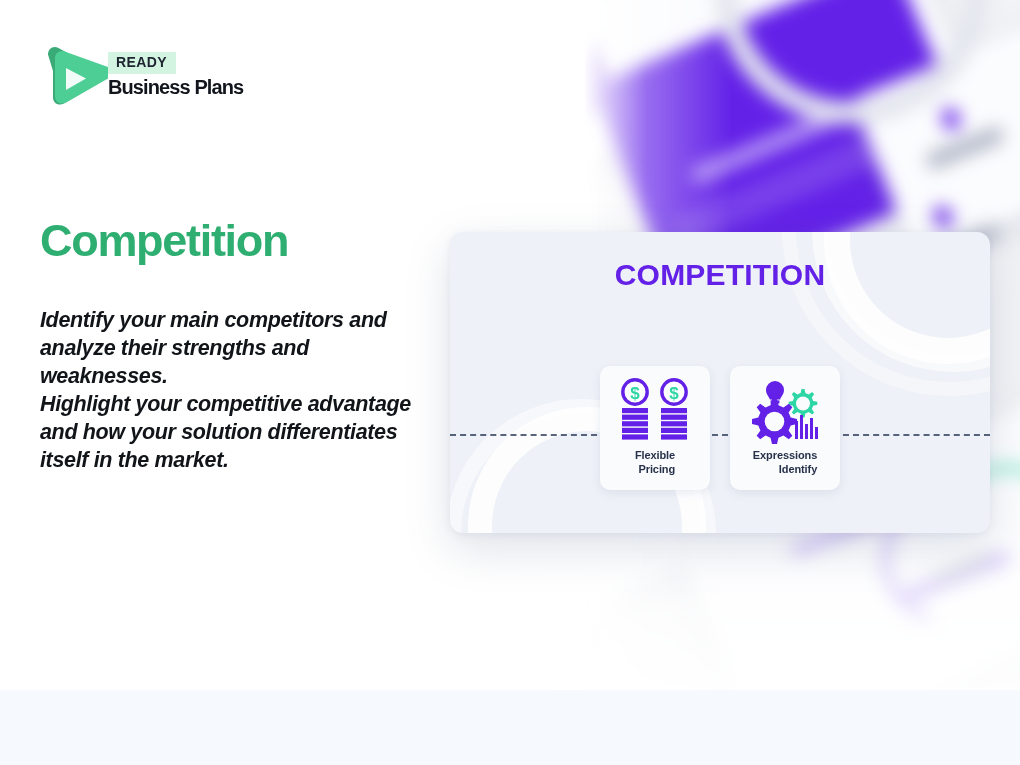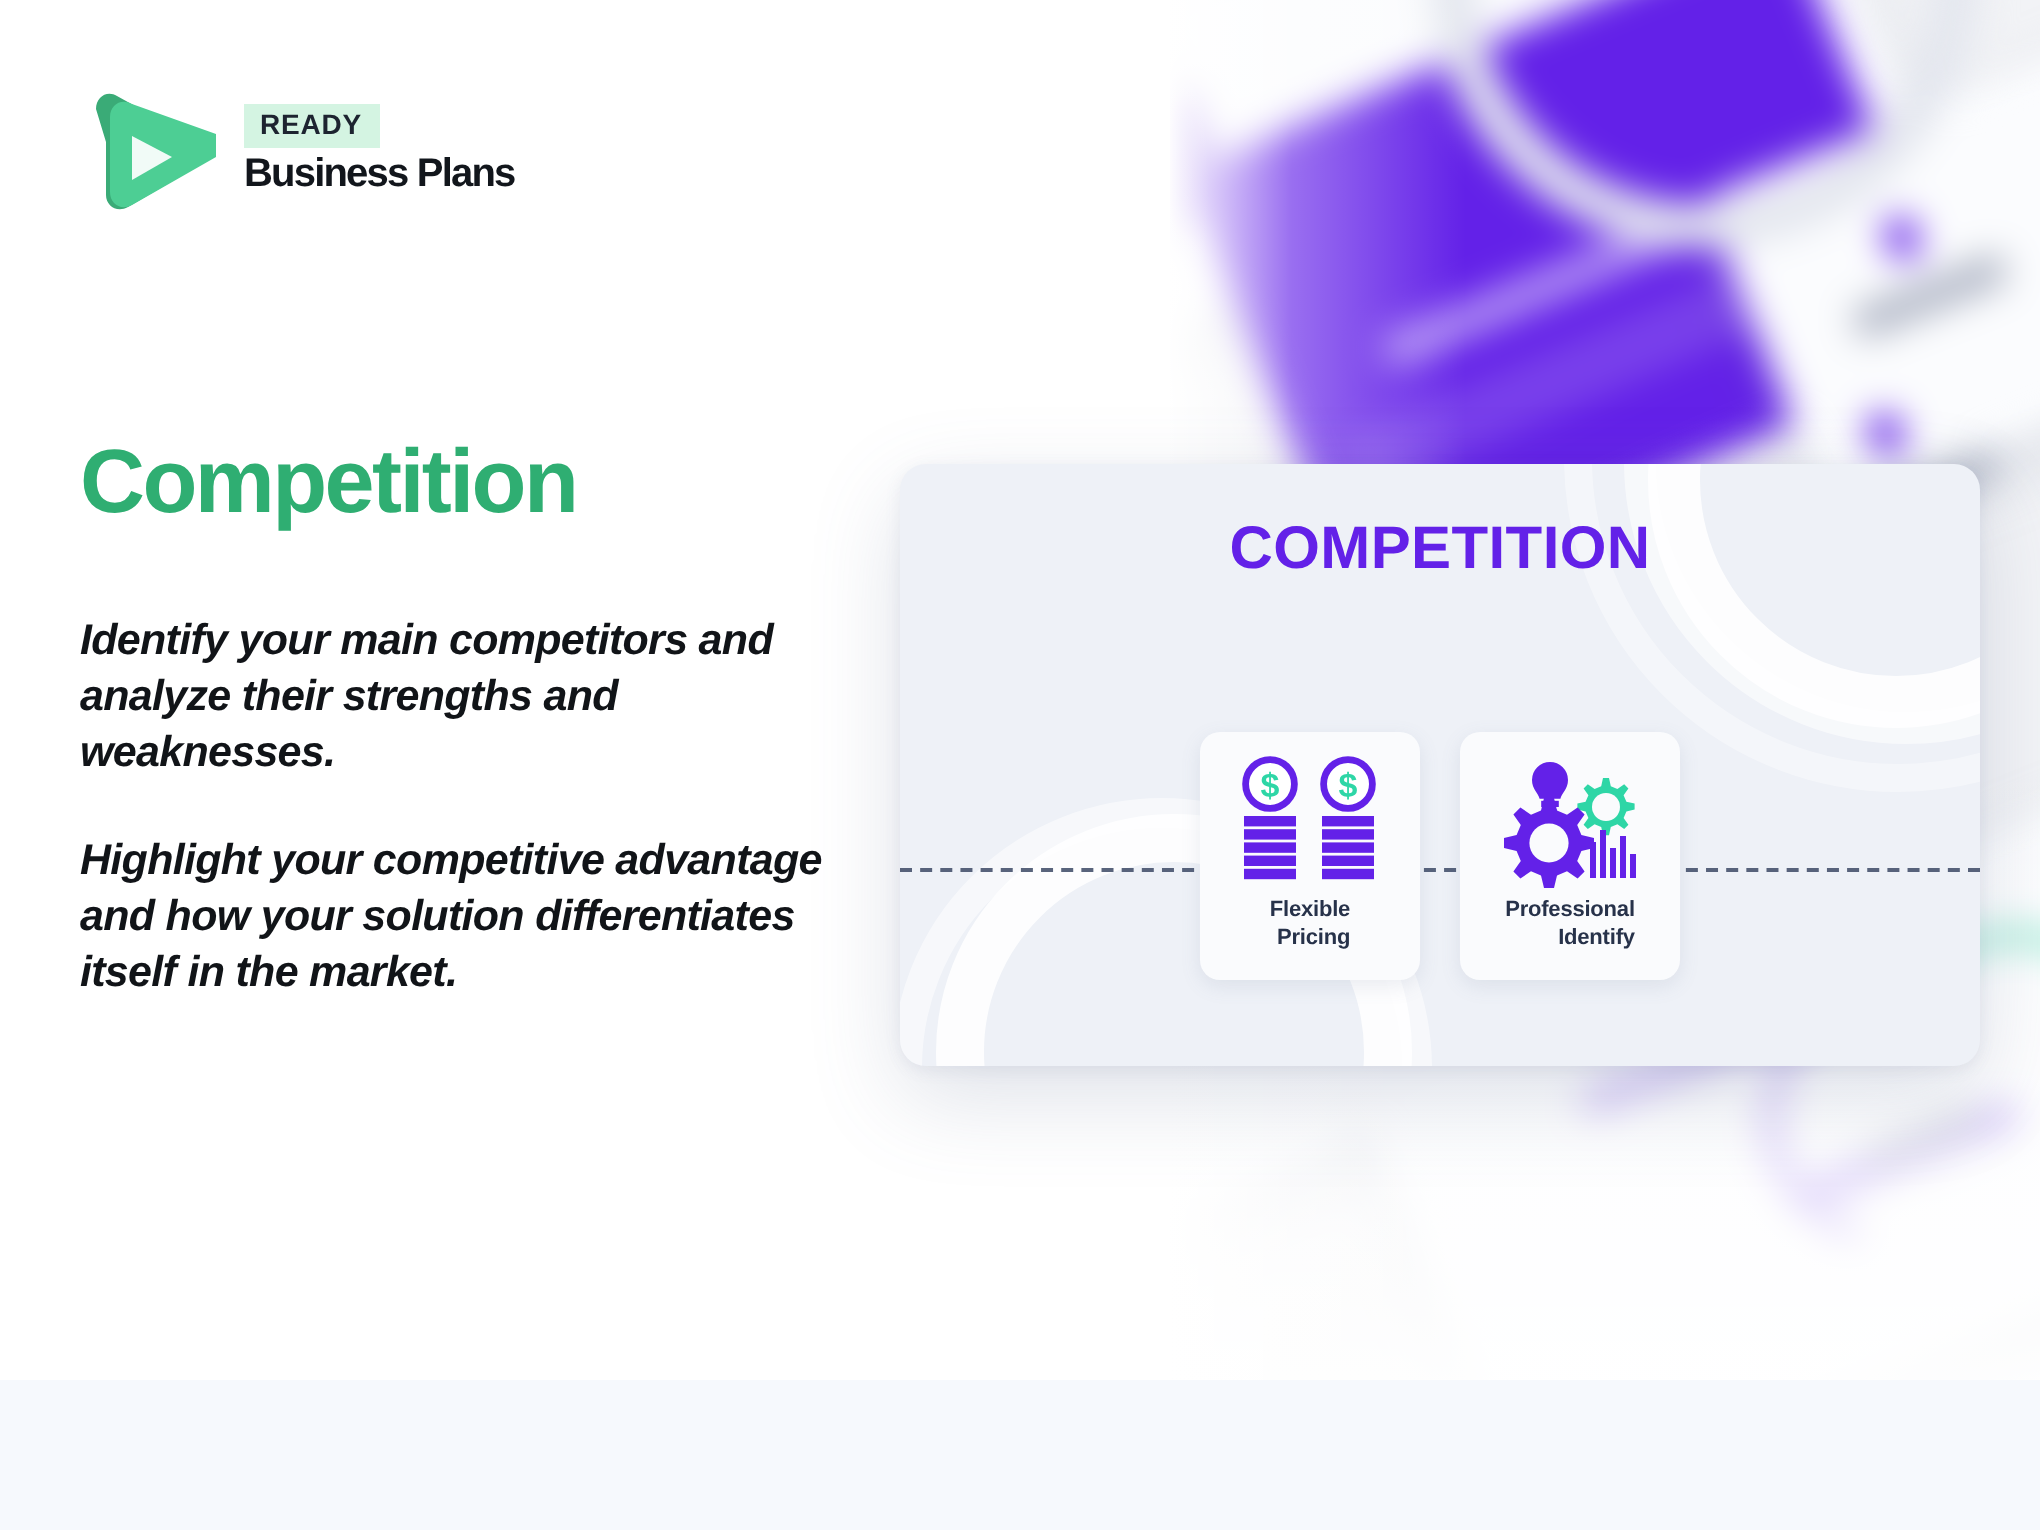--- a/index.html
+++ b/index.html
@@ -89,21 +89,20 @@
     background: linear-gradient(to right, #ffffff 0%, #ffffff 28%, rgba(255,255,255,0.55) 68%, rgba(255,255,255,0) 100%);
   }
 
   
   .logo {
     position: absolute;
     left: 40px;
     top: 38px;
     display: flex;
     align-items: center;
-    gap: 14px;
   }
   .logo-mark {
     width: 68px;
     height: 74px;
     flex: 0 0 auto;
   }
   .logo-text {
     display: flex;
     flex-direction: column;
     align-items: flex-start;
@@ -145,21 +144,21 @@
     font-style: italic;
   }
   .body-copy p {
     margin: 0;
     color: #111418;
     font-size: 21.5px;
     font-weight: 700;
     line-height: 28px;
     letter-spacing: -0.35px;
   }
-  .body-copy p + p { margin-top: 26px; }
+  .body-copy p + p { }
 
   
   .slide-card {
     position: absolute;
     left: 450px;
     top: 232px;
     width: 540px;
     height: 301px;
     border-radius: 13px;
     background: #eef1f7;
@@ -376,21 +375,21 @@
             <g fill="#6321e8">
               <rect x="50" y="44" width="3" height="18"></rect>
               <rect x="55" y="38" width="3" height="24"></rect>
               <rect x="60" y="47" width="3" height="15"></rect>
               <rect x="65" y="41" width="3" height="21"></rect>
               <rect x="70" y="50" width="3" height="12"></rect>
             </g>
           </svg>
         </div>
         <div class="mini-label">
-          <span>Professional</span><br>
+          <span>Expressions</span><br>
           <span>Identify</span>
         </div>
       </div>
 
 
     </div>
   </div>
 
 </div>
 

